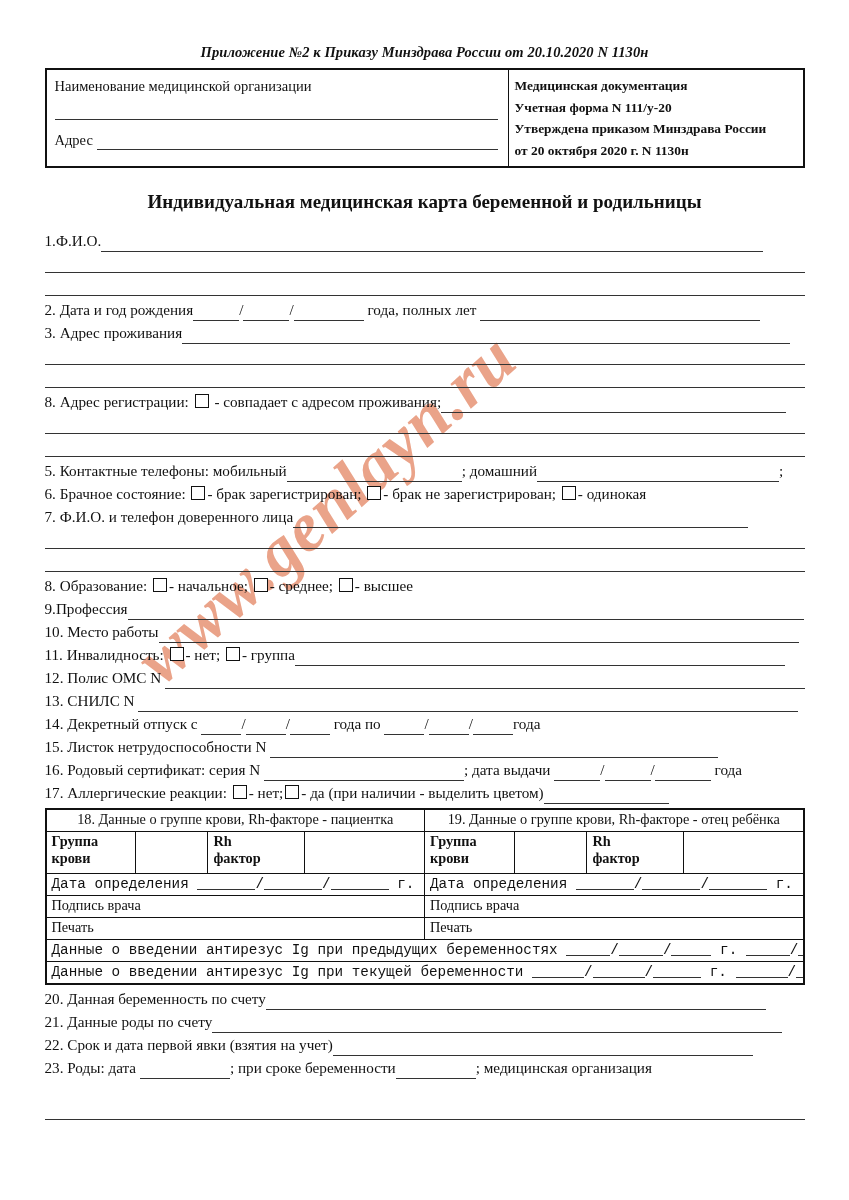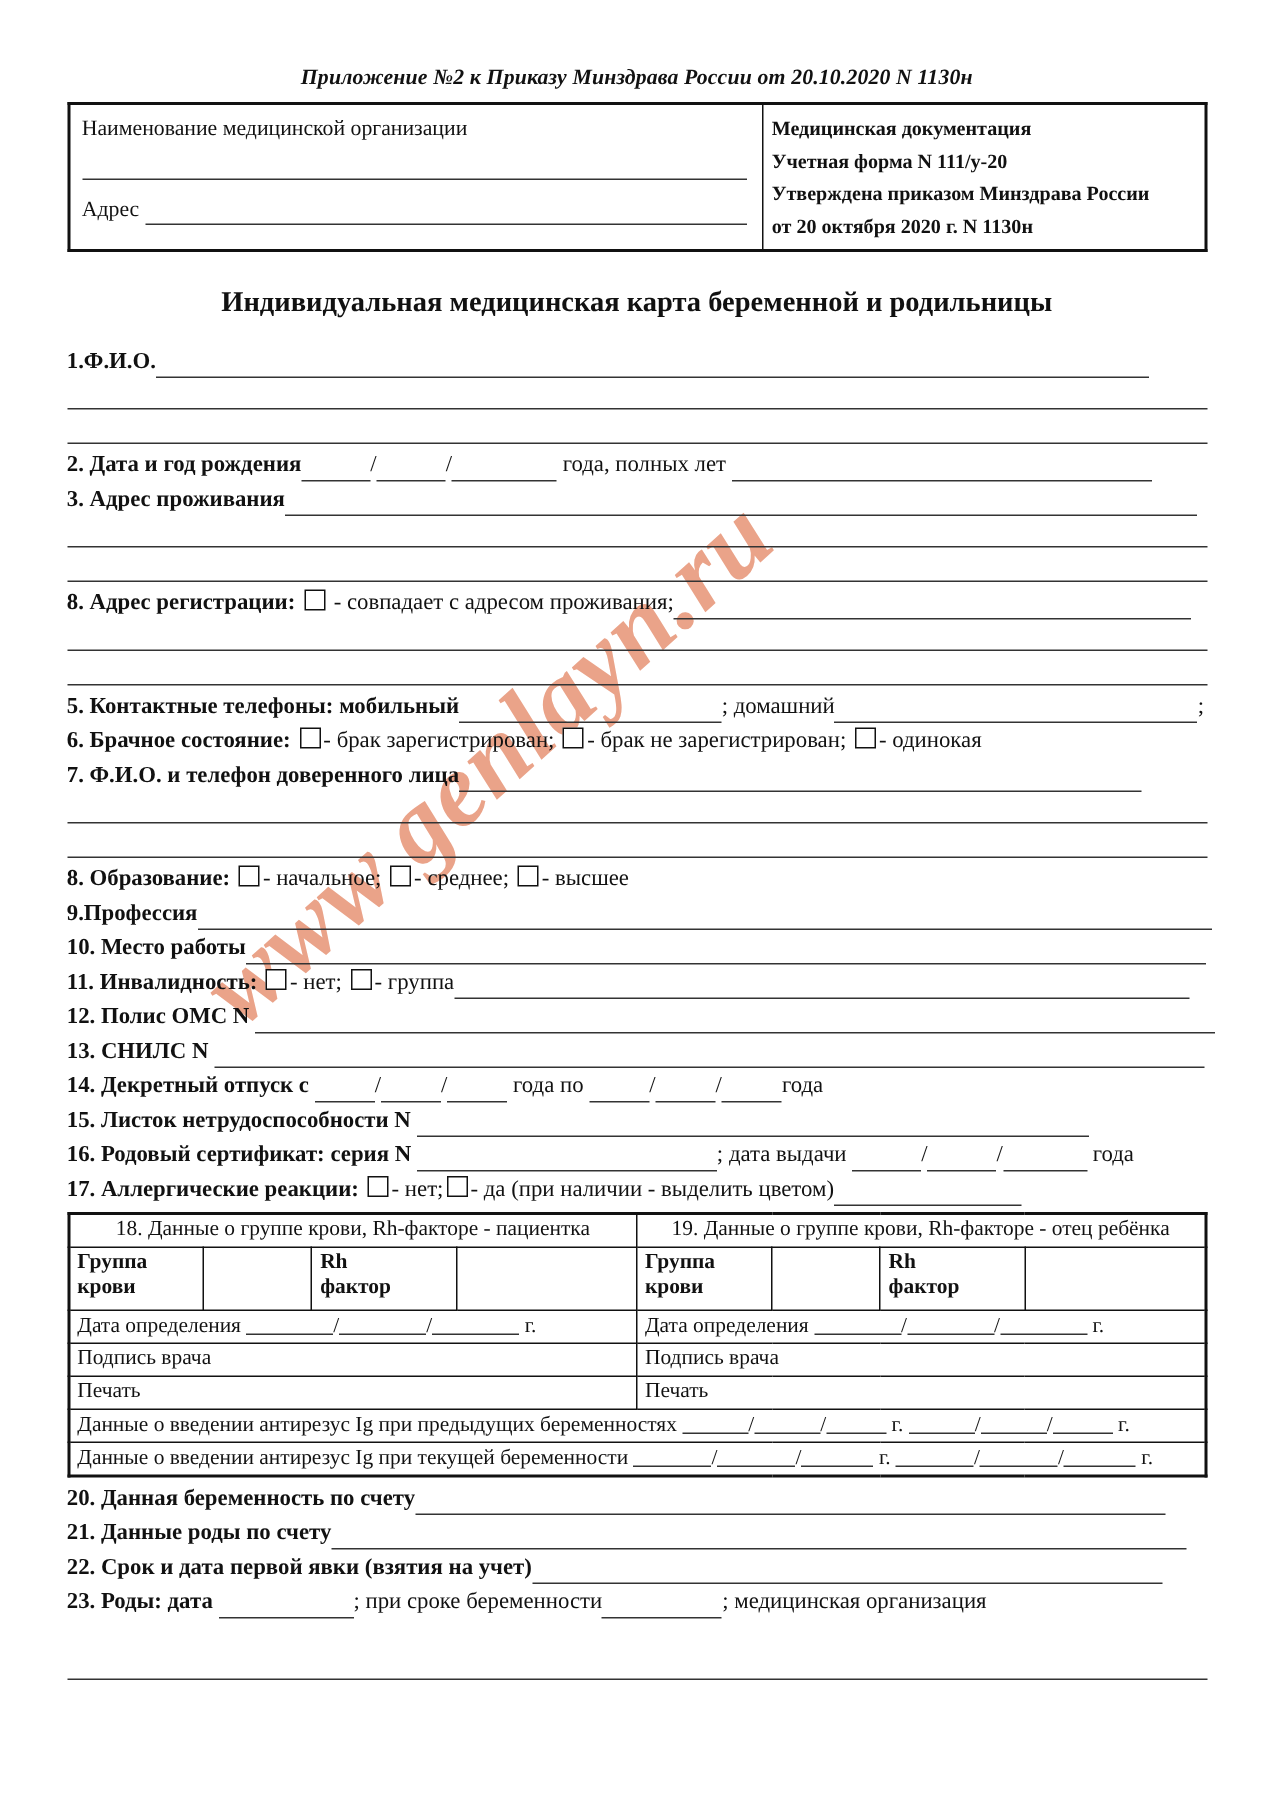--- a/index.html
+++ b/index.html
@@ -154,21 +154,21 @@
   .b175 { width: 175px; }
   .b200 { width: 200px; }
   .b215 { width: 215px; }
 
   .rowline {
     position: relative;
     white-space: nowrap;
     height: 23px;
     line-height: 22px;
   }
-  .rowline .lead { display: inline-block; font-weight: bold; }
+  .rowline .lead { display: inline-block; }
 
   
   .cb {
     display: inline-block;
     width: 12px;
     height: 12px;
     border: 1.5px solid #111;
     vertical-align: -1px;
     margin: 0 2px;
     background: #fff;
@@ -185,21 +185,21 @@
   }
   .bloodtable td {
     border: 1.5px solid #111;
     padding: 1px 5px;
     vertical-align: top;
     height: 19px;
   }
   .bt-head { height: 22px; text-align: center; }
   .bt-gr { height: 42px; font-weight: bold; }
   .gcell { line-height: 1.22; }
-  .bt-nowrap { white-space: nowrap; overflow: hidden; }
+  .bt-nowrap { white-space: nowrap; overflow: hidden; font-family: Liberation Mono, monospace; }
   .u { display:inline-block; border-bottom:1.4px solid #333; height:14px; vertical-align:-2px; }
   .u40 { width:40px } .u44 { width:44px } .u48 { width:48px } .u52 { width:52px }
   .u58 { width:58px }
 
   
   .tailrows { margin-top: 3px; }
   .lastline {
     height: 23px;
     position: relative;
     margin-top: 20px;

